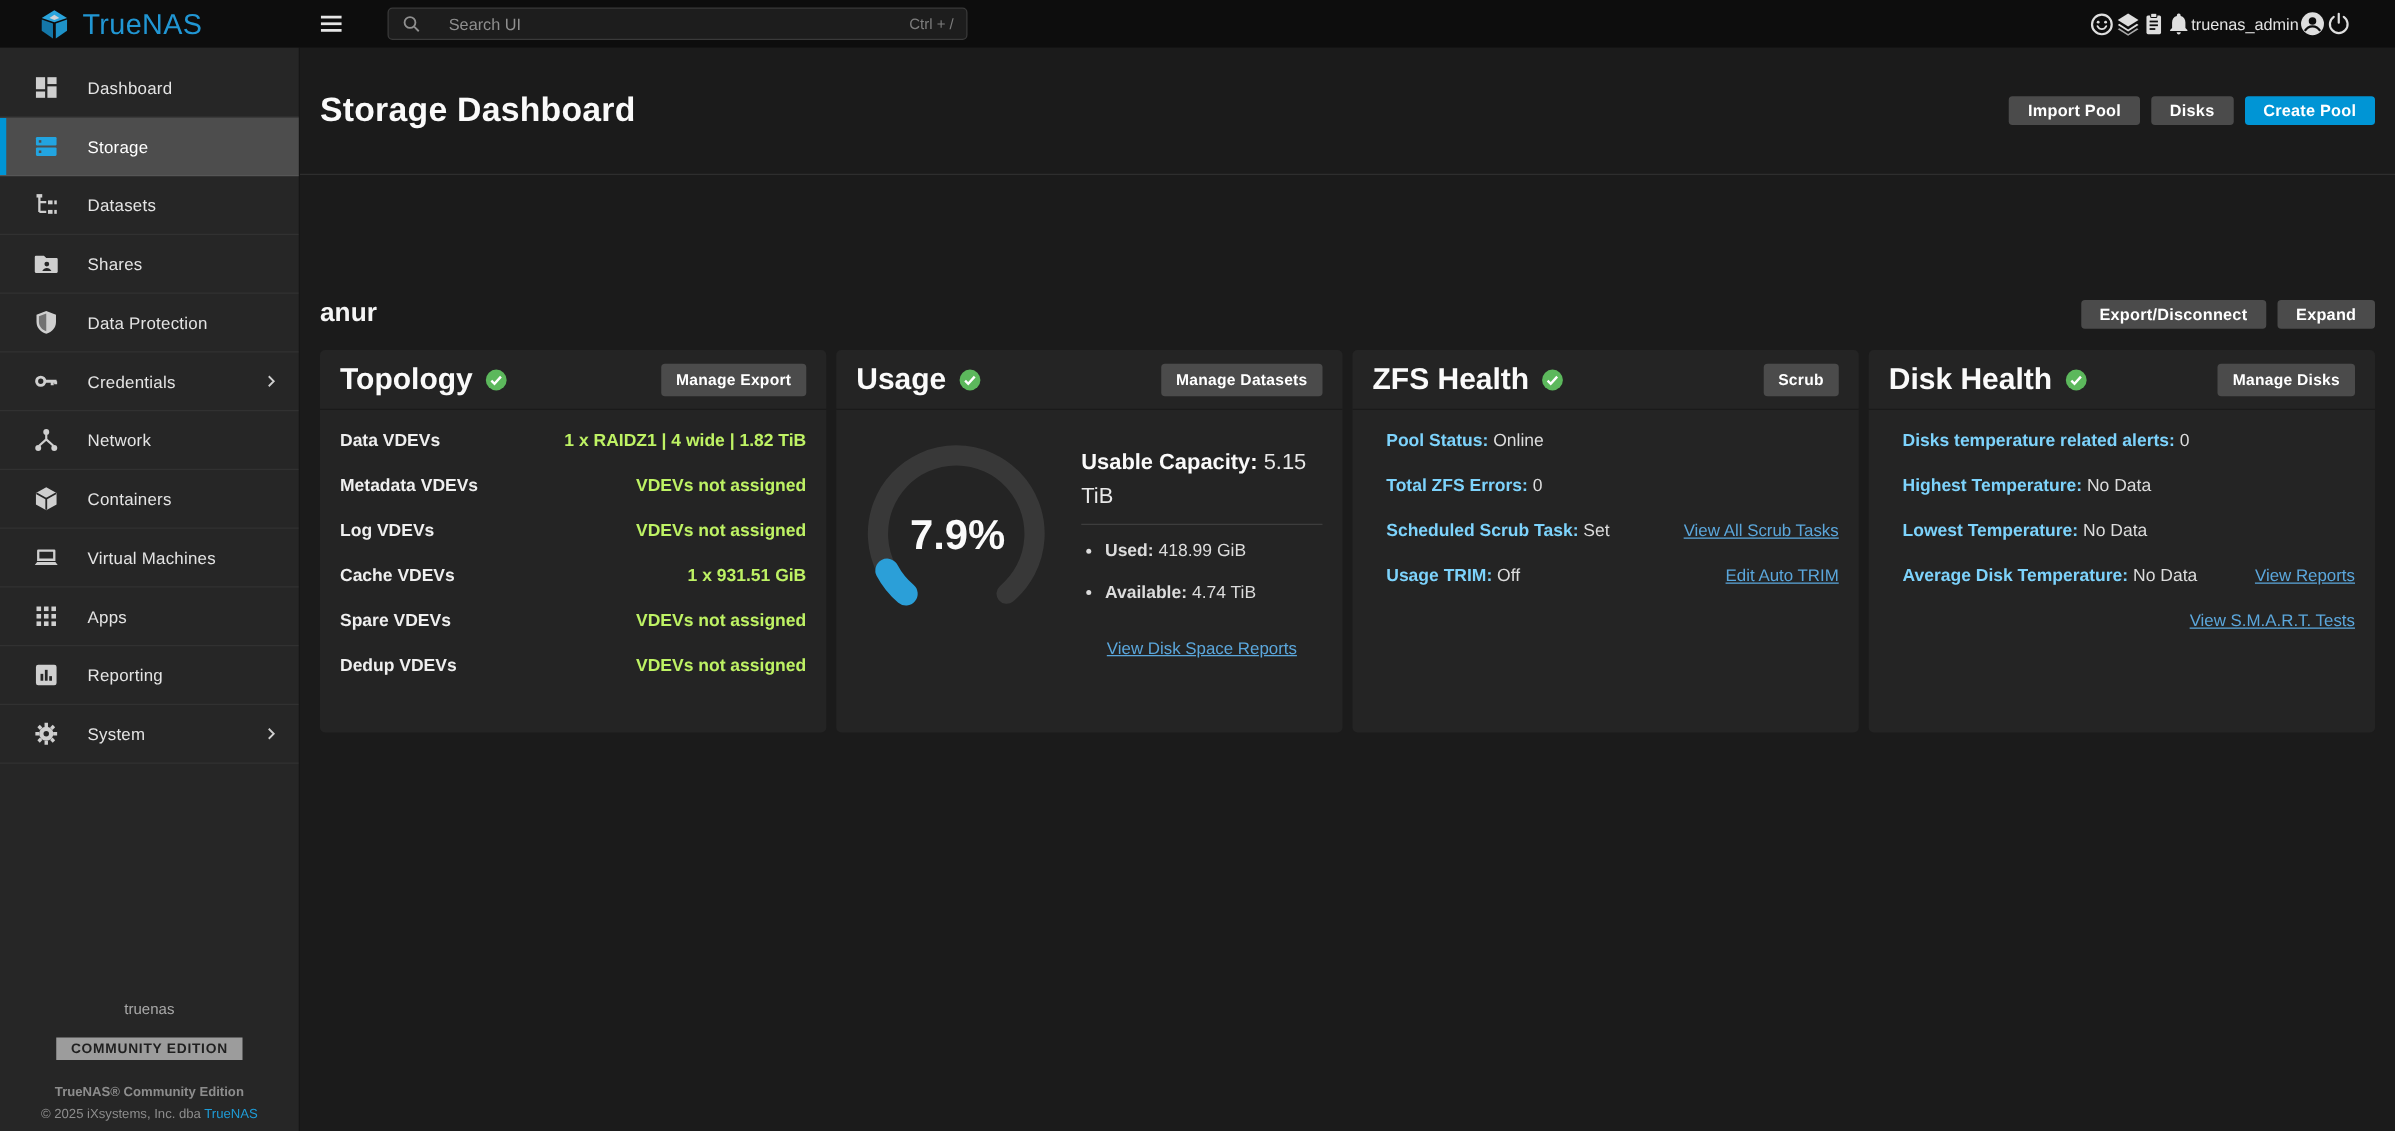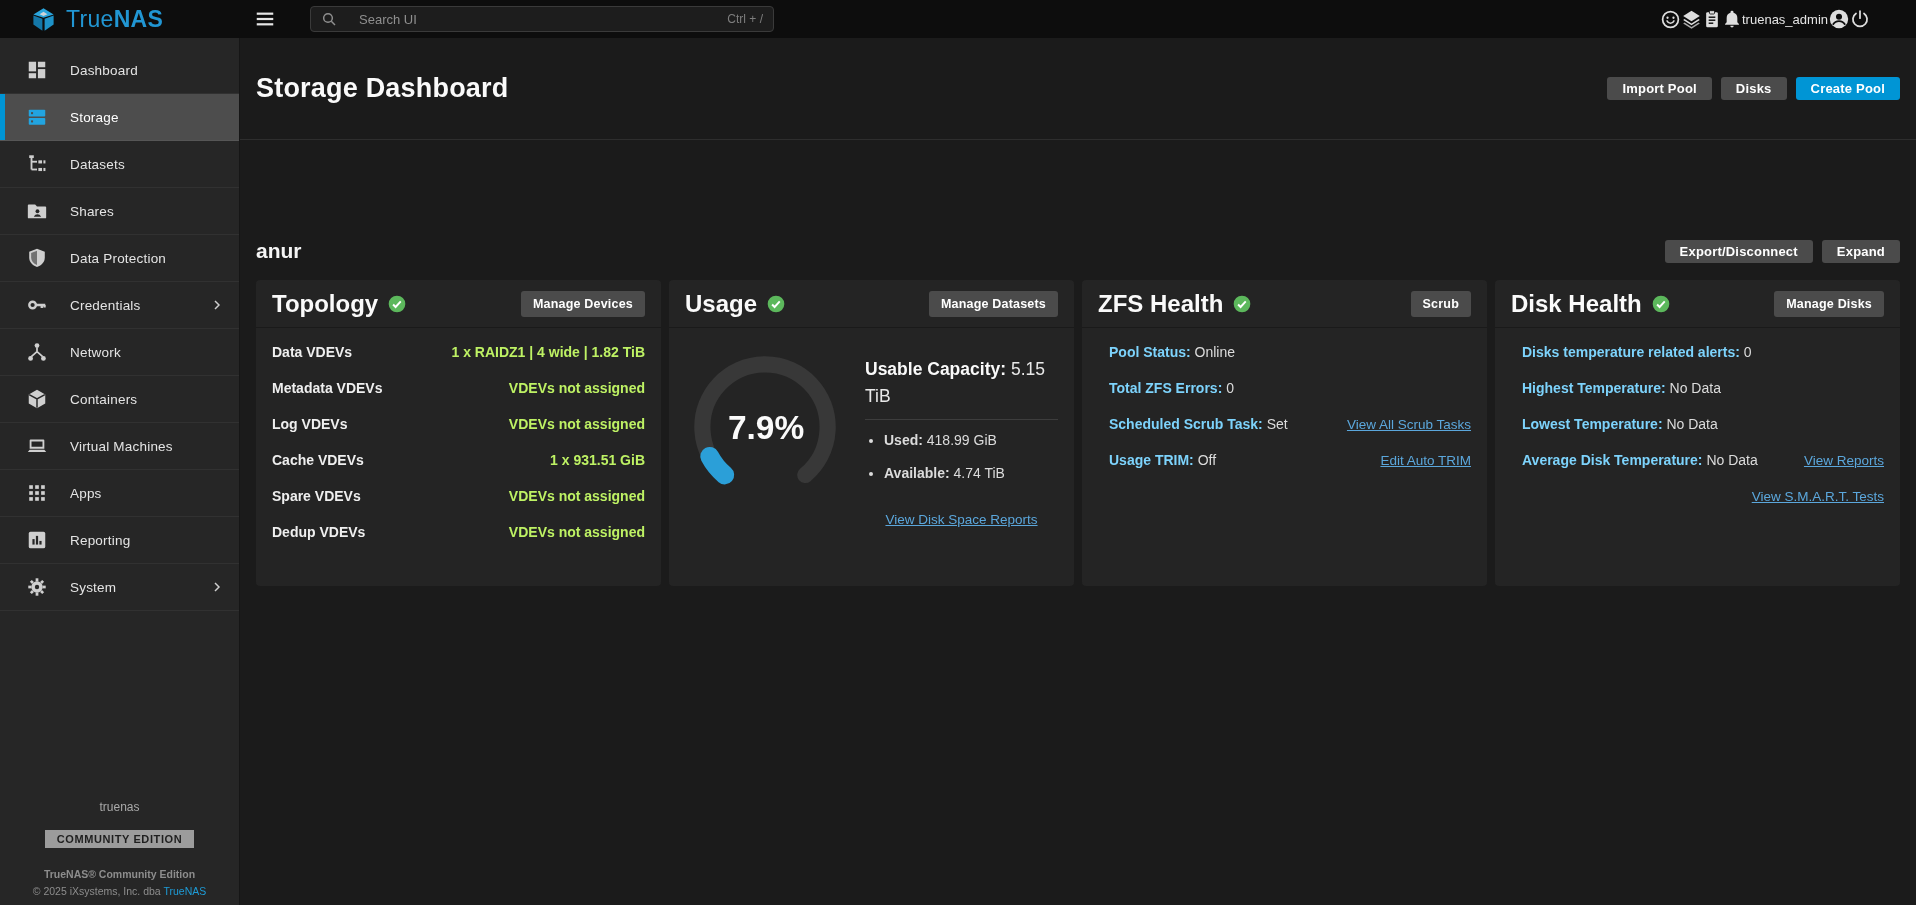--- a/index.html
+++ b/index.html
@@ -5,28 +5,28 @@
   * { margin:0; padding:0; box-sizing:border-box; }
   html,body { width:1916px; height:905px; overflow:hidden; background:#1b1b1b;
     font-family:"Liberation Sans","DejaVu Sans",sans-serif; color:#e8e8e8; }
   svg { display:block; }
 
   
   .topbar { position:absolute; top:0; left:0; right:0; height:38px; background:#0d0d0d;
     display:flex; align-items:center; z-index:20; }
   .logo-area { width:240px; display:flex; align-items:center; padding-left:30px; gap:9px; flex:0 0 240px; }
   .logo-text { font-size:23px; color:#2196d3; letter-spacing:.3px; }
-  .logo-text b { font-weight:700; }
+  .logo-text b { font-weight:400; }
   .hamburger { margin-left:14px; color:#e6e6e6; cursor:pointer; }
   .searchbox { margin-left:34px; width:464px; height:26px; background:#1d1d1d; border:1px solid #3a3a3a;
     border-radius:4px; display:flex; align-items:center; padding:0 10px; gap:22px; }
   .searchbox input { flex:1; background:transparent; border:none; outline:none; color:#cfcfcf; font-size:13px; }
   .searchbox input::placeholder { color:#8f8f8f; }
   .shortcut { color:#7d7d7d; font-size:12px; }
-  .top-right { margin-left:auto; display:flex; align-items:center; padding-right:46px; color:#dedede; }
+  .top-right { margin-left:auto; display:flex; align-items:center; padding-right:35px; color:#dedede; }
   .top-right .tico { cursor:pointer; }
   .username { font-size:13px; color:#e4e4e4; cursor:pointer; }
 
   
   .sidebar { position:absolute; top:38px; left:0; width:240px; bottom:0; background:#262626;
     border-right:1px solid #161616; }
   .side-list { padding-top:9px; }
   .side-item { height:47px; display:flex; align-items:center; padding:0 14px 0 26px;
     border-bottom:1px solid rgba(255,255,255,.055); cursor:pointer; position:relative; }
   .s-icon { width:22px; height:22px; color:#cfcfcf; margin-right:22px; flex:0 0 22px; }
@@ -353,21 +353,21 @@
 
       <div class="card">
         <div class="card-header">
           <span class="card-title">Topology</span>
           <span>
             <svg width="20" height="20" viewBox="0 0 24 24">
                 <circle cx="12" cy="12" r="10" fill="#5cb85c"></circle>
                 <path d="M7.3 12.6l3 3 6.2-6.8" fill="none" stroke="#ffffff" stroke-width="2.3"></path>
               </svg>
           </span>
-          <button class="btn small">Manage Devices</button>
+          <button class="btn small">Manage Export</button>
         </div>
         <div class="card-body">
           <div class="kv-row">
             <span class="kv-label">Data VDEVs</span>
             <span class="kv-value">1 x RAIDZ1 | 4 wide | 1.82 TiB</span>
           </div>
           <div class="kv-row">
             <span class="kv-label">Metadata VDEVs</span>
             <span class="kv-value">VDEVs not assigned</span>
           </div>

